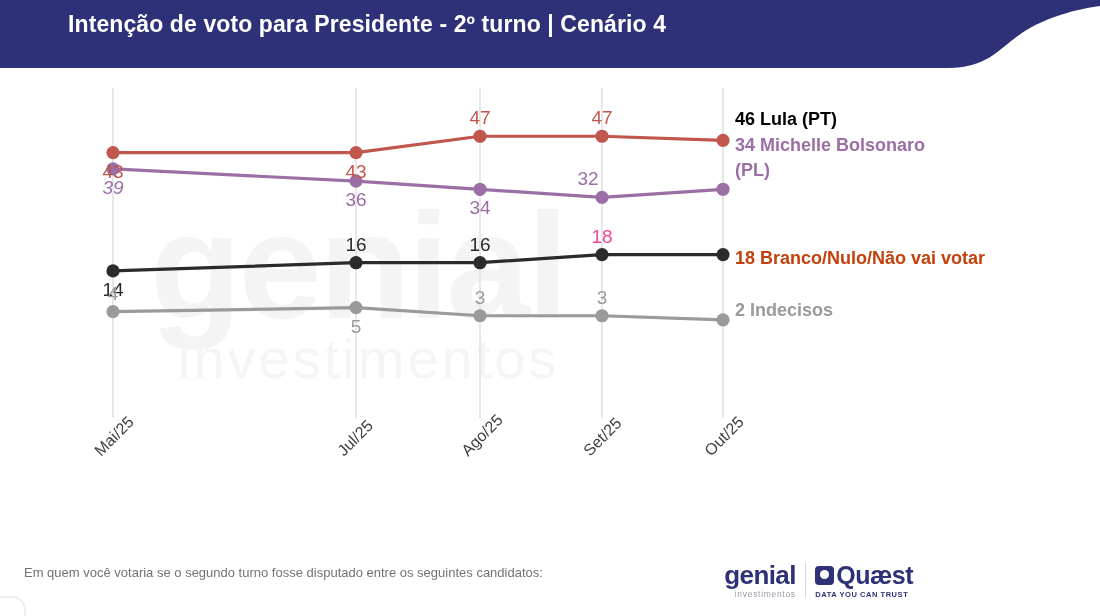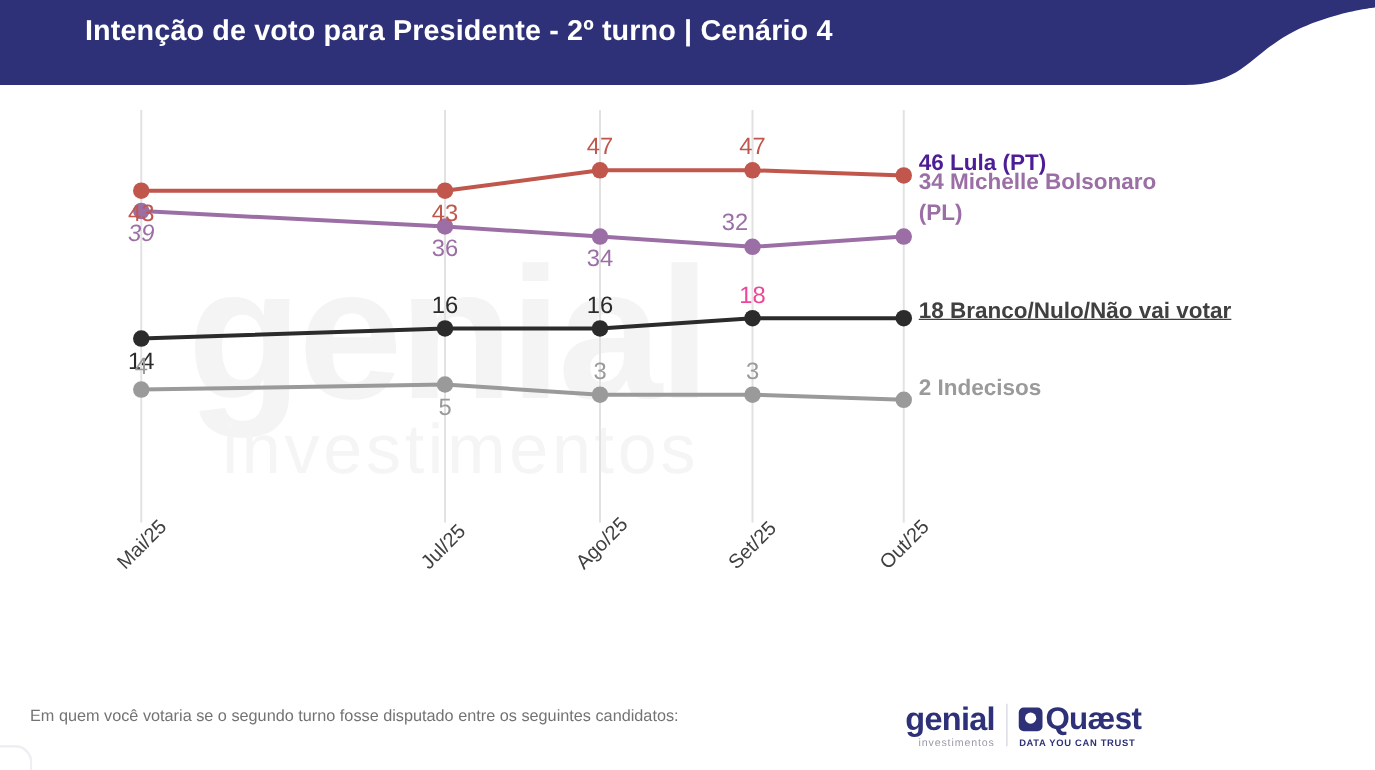--- a/index.html
+++ b/index.html
@@ -162,26 +162,26 @@
         <div class="vlabel" style="color: rgb(43, 43, 43); left: 113px; top: 198.88px;">14</div>
         <div class="vlabel" style="color: rgb(43, 43, 43); left: 356px; top: 153.72px;">16</div>
         <div class="vlabel" style="color: rgb(43, 43, 43); left: 480px; top: 153.72px;">16</div>
         <div class="vlabel" style="color: #ec4899; left: 602px; top: 145.56px;">18</div>
         <div class="vlabel" style="color: rgb(154, 154, 154); left: 113px; top: 202.68px;">4</div>
         <div class="vlabel" style="color: rgb(154, 154, 154); left: 356px; top: 235.6px;">5</div>
         <div class="vlabel" style="color: rgb(154, 154, 154); left: 480px; top: 206.76px;">3</div>
         <div class="vlabel" style="color: rgb(154, 154, 154); left: 602px; top: 206.76px;">3</div>
       </div>
     <div id="end-labels">
-        <div class="endlabel" style="color: #4c1d95; left: 735px; top: 38px;">46 Lula (PT)</div>
+        <div class="endlabel" style="color: #000000; left: 735px; top: 27px;">46 Lula (PT)</div>
         <div class="endlabel" style="color: rgb(155, 111, 165); left: 735px; top: 53.28px;">
           <div>34 Michelle Bolsonaro</div>
           <div>(PL)</div>
         </div>
-        <div class="endlabel" style="color: #404040; left: 735px; top: 156px; text-decoration: underline;">18 Branco/Nulo/Não vai votar</div>
+        <div class="endlabel" style="color: #c2410c; left: 735px; top: 166px;">18 Branco/Nulo/Não vai votar</div>
         <div class="endlabel" style="color: rgb(154, 154, 154); left: 735px; top: 217.84px;">2 Indecisos</div>
       </div>
   </div>
 
   <div class="xticks" id="xticks">
       <div class="xtick" style="left: 91px; top: 22px;">Mai/25</div>
       <div class="xtick" style="left: 334px; top: 22px;">Jul/25</div>
       <div class="xtick" style="left: 458px; top: 22px;">Ago/25</div>
       <div class="xtick" style="left: 580px; top: 22px;">Set/25</div>
       <div class="xtick" style="left: 701px; top: 22px;">Out/25</div>

